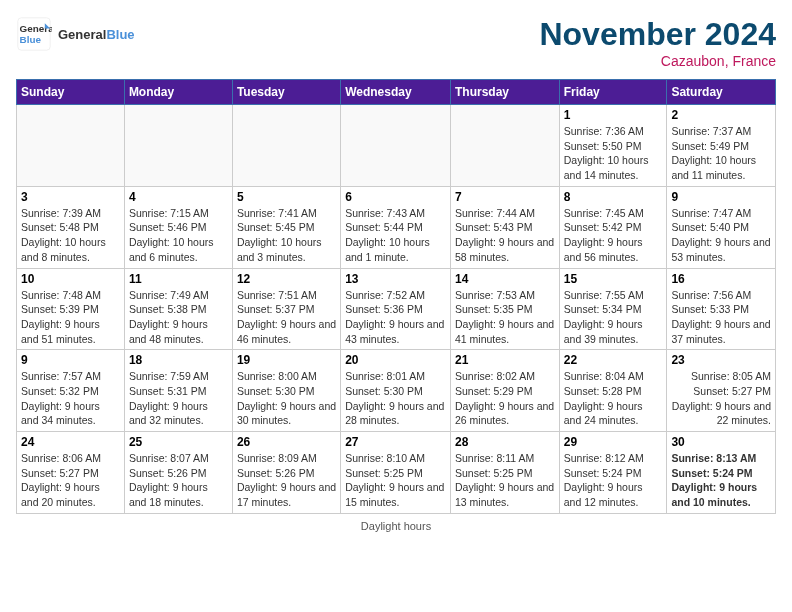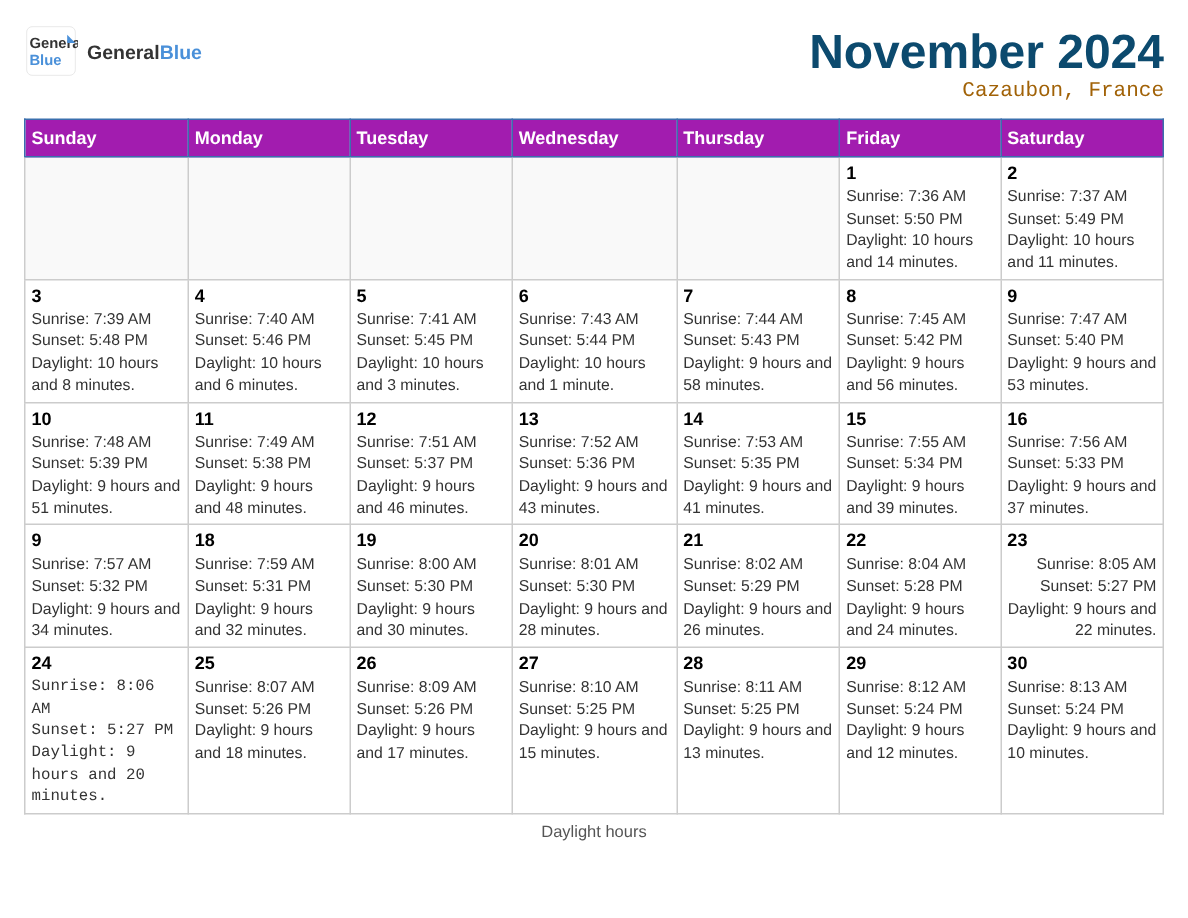--- a/index.html
+++ b/index.html
@@ -26,30 +26,29 @@
       height: 36px;
     }
     .title-block { text-align: right; }
     .month-title {
       font-size: 32px;
       font-weight: bold;
       color: #0c4a6e;
     }
     .location {
       font-size: 14px;
-      color: #a16207;
-      font-family: Liberation Mono, monospace;
+      color: #be185d;
     }
     .calendar {
       width: 100%;
       border-collapse: collapse;
       font-size: 11px;
     }
     .calendar th {
-      background: #a21caf;
+      background: #4c1d95;
       color: #fff;
       padding: 5px 4px;
       text-align: left;
       font-size: 12px;
       border: 1px solid #3a6fad;
     }
     .calendar td {
       border: 1px solid #ccc;
       vertical-align: top;
       padding: 3px 4px;
@@ -135,21 +134,21 @@
       </tr>
       <tr>
         <td>
           <span class="day-number">3</span>
           <div class="day-info" style="white-space: pre-line;">Sunrise: 7:39 AM
 Sunset: 5:48 PM
 Daylight: 10 hours and 8 minutes.</div>
         </td>
         <td>
           <span class="day-number">4</span>
-          <div class="day-info" style="white-space: pre-line;">Sunrise: 7:40 AM
+          <div class="day-info" style="white-space: pre-line;">Sunrise: 7:15 AM
 Sunset: 5:46 PM
 Daylight: 10 hours and 6 minutes.</div>
         </td>
         <td>
           <span class="day-number">5</span>
           <div class="day-info" style="white-space: pre-line;">Sunrise: 7:41 AM
 Sunset: 5:45 PM
 Daylight: 10 hours and 3 minutes.</div>
         </td>
         <td>
@@ -261,21 +260,21 @@
         <td>
           <span class="day-number">23</span>
           <div class="day-info" style="white-space: pre-line; text-align: right;">Sunrise: 8:05 AM
 Sunset: 5:27 PM
 Daylight: 9 hours and 22 minutes.</div>
         </td>
       </tr>
       <tr>
         <td>
           <span class="day-number">24</span>
-          <div class="day-info" style="white-space: pre-line; font-family: Liberation Mono, monospace;">Sunrise: 8:06 AM
+          <div class="day-info" style="white-space: pre-line;">Sunrise: 8:06 AM
 Sunset: 5:27 PM
 Daylight: 9 hours and 20 minutes.</div>
         </td>
         <td>
           <span class="day-number">25</span>
           <div class="day-info" style="white-space: pre-line;">Sunrise: 8:07 AM
 Sunset: 5:26 PM
 Daylight: 9 hours and 18 minutes.</div>
         </td>
         <td>
@@ -297,21 +296,21 @@
 Daylight: 9 hours and 13 minutes.</div>
         </td>
         <td>
           <span class="day-number">29</span>
           <div class="day-info" style="white-space: pre-line;">Sunrise: 8:12 AM
 Sunset: 5:24 PM
 Daylight: 9 hours and 12 minutes.</div>
         </td>
         <td>
           <span class="day-number">30</span>
-          <div class="day-info" style="white-space: pre-line;">Sunrise: 8:13 AM
+          <div class="day-info" style="white-space: pre-line; font-weight: bold;">Sunrise: 8:13 AM
 Sunset: 5:24 PM
 Daylight: 9 hours and 10 minutes.</div>
         </td>
       </tr>
     </tbody>
 </table>
 
 <div class="daylight-note">Daylight hours</div>
 
 </body></html>

